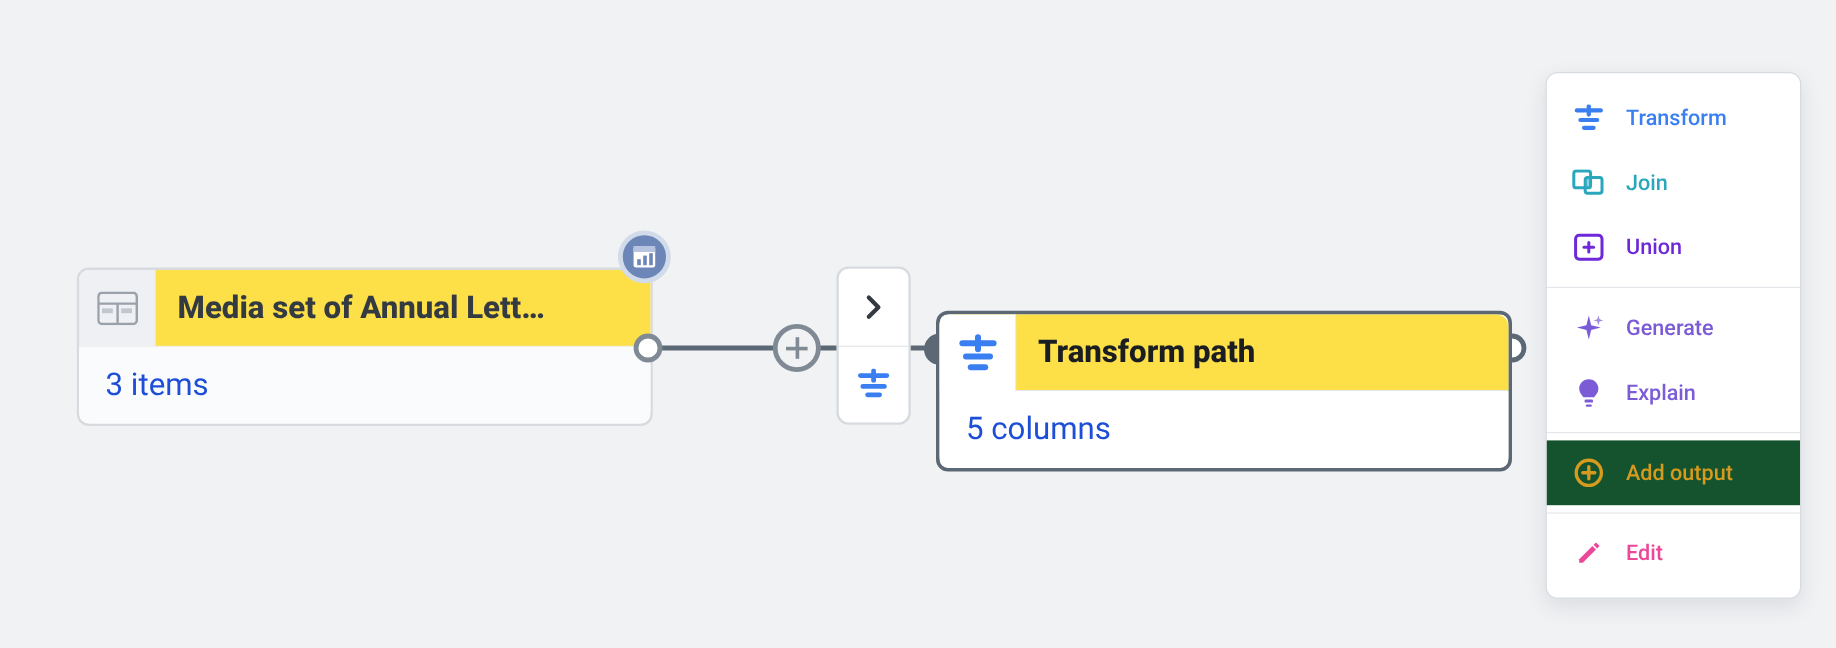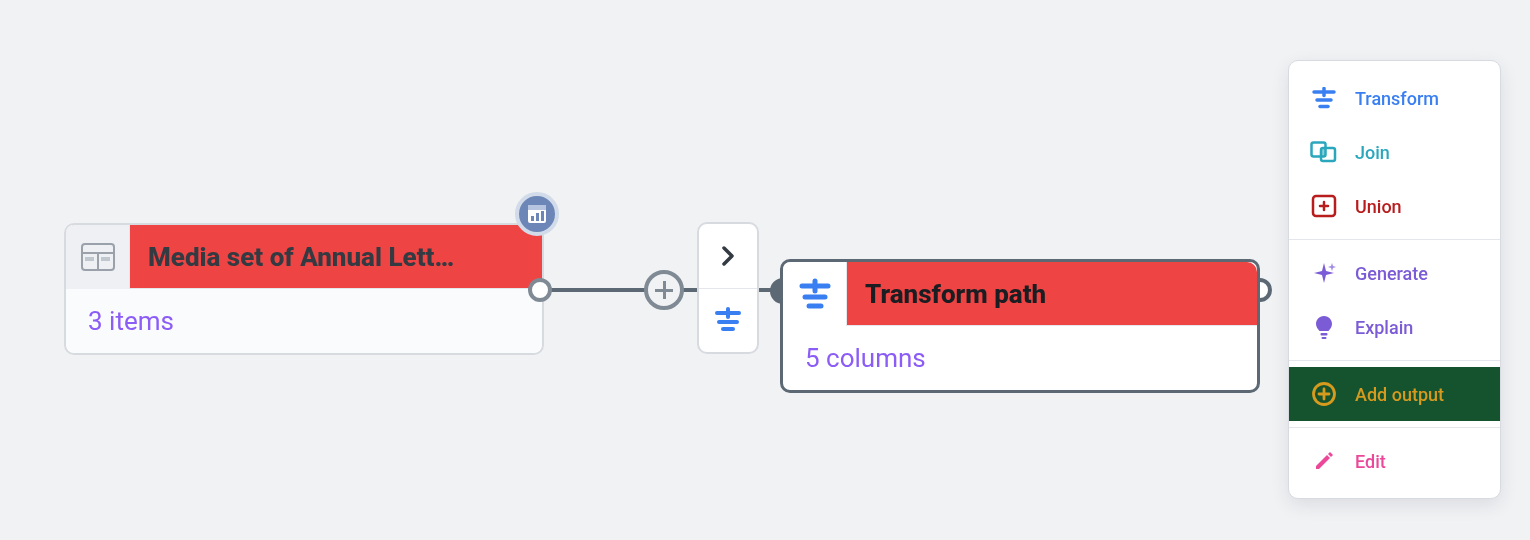--- a/index.html
+++ b/index.html
@@ -24,21 +24,21 @@
   .source-node {
     left: 64px; top: 223px;
     width: 480px;
     border-color: #d7dbe0;
   }
   .node-header {
     display: flex; align-items: center;
     height: 64px;
     border-bottom: 1px solid #e3e6ea;
     padding: 0 16px 0 0;
-    background: #ef4444;
+    background: #fde047;
     border-radius: 10px 10px 0 0;
   }
   .node-icon-box {
     width: 64px; height: 64px;
     display: flex; align-items: center; justify-content: center;
     background: #eef0f3;
     border-right: 1px solid #e3e6ea;
     border-radius: 8px 0 0 0;
     flex-shrink: 0;
   }
@@ -48,21 +48,21 @@
     color: #333a42;
     padding-left: 18px;
     white-space: nowrap; overflow: hidden; text-overflow: ellipsis;
     flex: 1;
   }
   .node-sub {
     height: 64px;
     display: flex; align-items: center;
     padding: 0 22px;
     font-size: 26px;
-    color: #8b5cf6;
+    color: #1d4ed8;
     background: #fafbfc;
     border-radius: 0 0 10px 10px;
   }
 
   
   .transform-node {
     left: 780px; top: 223px;
     width: 480px;
     border: 3px solid #5c6975;
     margin-top: 36px;
@@ -156,21 +156,21 @@
     font-size: 18px;
     cursor: pointer;
     gap: 16px;
   }
   .menu-item.highlight { background: #14532d; }
   .menu-sep { height: 1px; background: #e3e6ea; margin: 6px 0; }
 
   .mi-icon { width: 30px; height: 30px; flex-shrink: 0; display:flex; align-items:center; justify-content:center; }
   .c-blue   { color: #3a7ff2; }
   .c-teal   { color: #2aa7bd; }
-  .c-red    { color: #b91c1c; }
+  .c-red    { color: #6d28d9; }
   .c-purple { color: #7b5bd6; }
   .c-gold   { color: #d69a1e; }
   .c-gray   { color: #ec4899; }
   .lbl { font-weight: 500; }
 </style>
 </head>
 <body>
 
 <div class="canvas">
 

